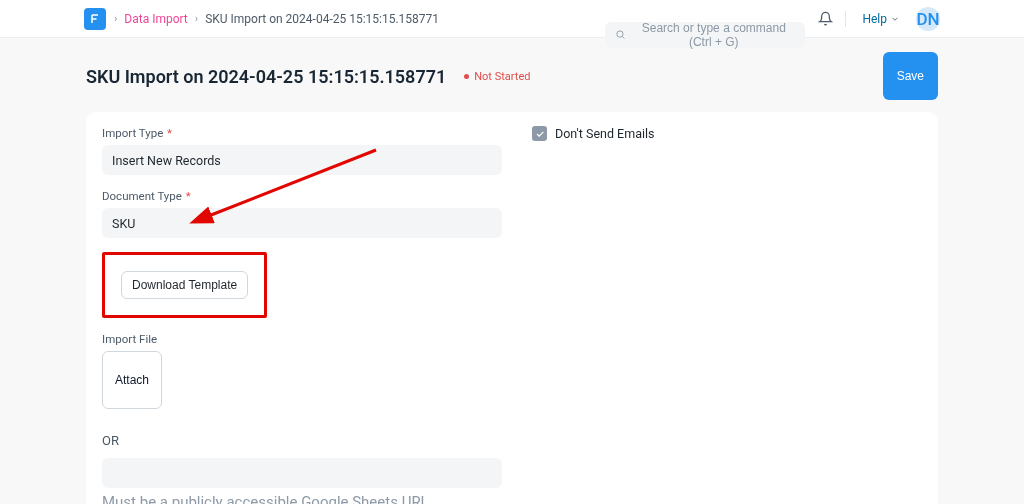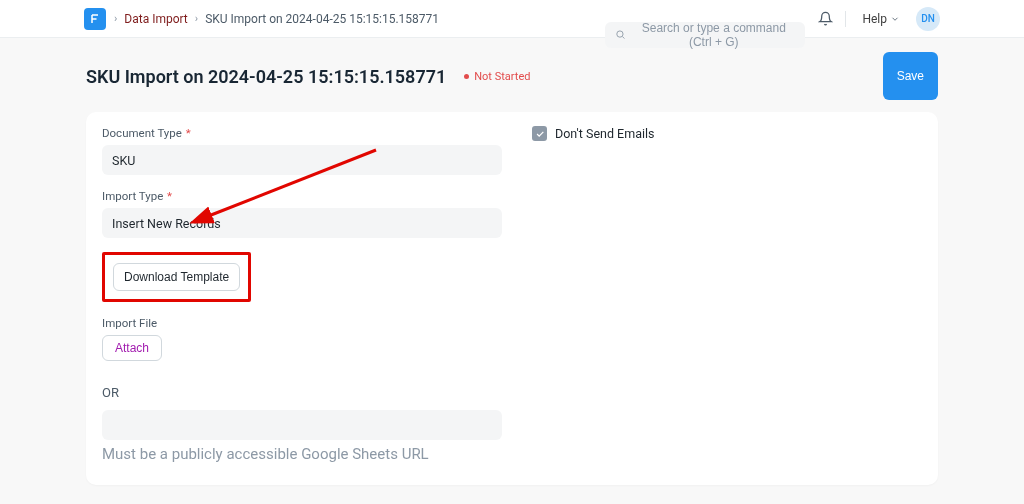--- a/index.html
+++ b/index.html
@@ -31,21 +31,21 @@
     margin-left: 70px;
   }
   .breadcrumb {
     display: flex;
     align-items: center;
     gap: 7px;
     font-size: 12px;
     color: #4c5a67;
   }
   .breadcrumb .chev { color: #8d99a6; font-size: 11px; }
-  .breadcrumb a { color: #7f1d1d; text-decoration: none; }
+  .breadcrumb a { color: #ec4899; text-decoration: none; }
   .topbar-right {
     margin-left: auto;
     display: flex;
     align-items: center;
     gap: 10px;
     margin-right: 70px;
   }
   .searchbox {
     display: flex;
     align-items: center;
@@ -62,34 +62,34 @@
   }
   .search-icon { width:13px; height:13px; }
   .bell {
     width: 20px;
     height: 20px;
     display:flex;align-items:center;justify-content:center;
     color:#4c5a67;
   }
   .help {
     font-size: 12px;
-    color: #404040;
+    color: #0369a1;
     display:flex;align-items:center;gap:3px;
     padding: 0 6px;
   }
   .divider-v {
     width:1px;height:16px;background:#e2e6e9;
   }
   .avatar {
     width: 24px;
     height: 24px;
     border-radius: 50%;
     background: #d6e9f8;
     color: #2490ef;
-    font-size: 10px;
+    font-size: 17px;
     font-weight: 500;
     display:flex;align-items:center;justify-content:center;
   }
 
   .page {
     background: #f8f8f8;
     min-height: calc(504px - 38px);
     padding: 14px 0 30px;
   }
   .container {
@@ -163,30 +163,30 @@
     background:#fff;
     border-radius: 6px;
     padding: 6px 10px;
     font-size: 12px;
     color:#1f272e;
     cursor:pointer;
   }
   .download-highlight {
     border: 3px solid #e10600;
     display:inline-block;
-    padding: 8px;
+    padding: 16px;
     border-radius: 2px;
   }
   .attach-btn {
     border: 1px solid #d1d8dd;
     background:#fff;
     border-radius: 6px;
-    padding: 5px 12px;
-    font-size: 12px;
-    color:#a21caf;
+    padding: 21px 12px;
+    font-size: 12px;
+    color:#0f172a;
     cursor:pointer;
   }
   .or {
     font-size: 13px;
     color:#4c5a67;
     margin: 6px 0 10px;
   }
   .hint {
     font-size: 15px;
     color:#8d99a6;
@@ -255,30 +255,30 @@
       <span class="status-pill">
         <span>Not Started</span>
       </span>
       <button class="save-btn">Save</button>
     </div>
 
     <div class="card">
       <div class="col col-left">
         <div class="form-group">
           <label class="label">
+            <span>Import Type</span><span class="req"> *</span>
+          </label>
+          <div class="control">Insert New Records</div>
+        </div>
+
+        <div class="form-group">
+          <label class="label">
             <span>Document Type</span><span class="req"> *</span>
           </label>
           <div class="control">SKU</div>
-        </div>
-
-        <div class="form-group">
-          <label class="label">
-            <span>Import Type</span><span class="req"> *</span>
-          </label>
-          <div class="control">Insert New Records</div>
         </div>
 
         <div class="form-group">
           <span class="download-highlight">
             <button class="download-btn">Download Template</button>
           </span>
         </div>
 
         <div class="form-group" style="margin-bottom:24px;">
           <label class="label">Import File</label>

